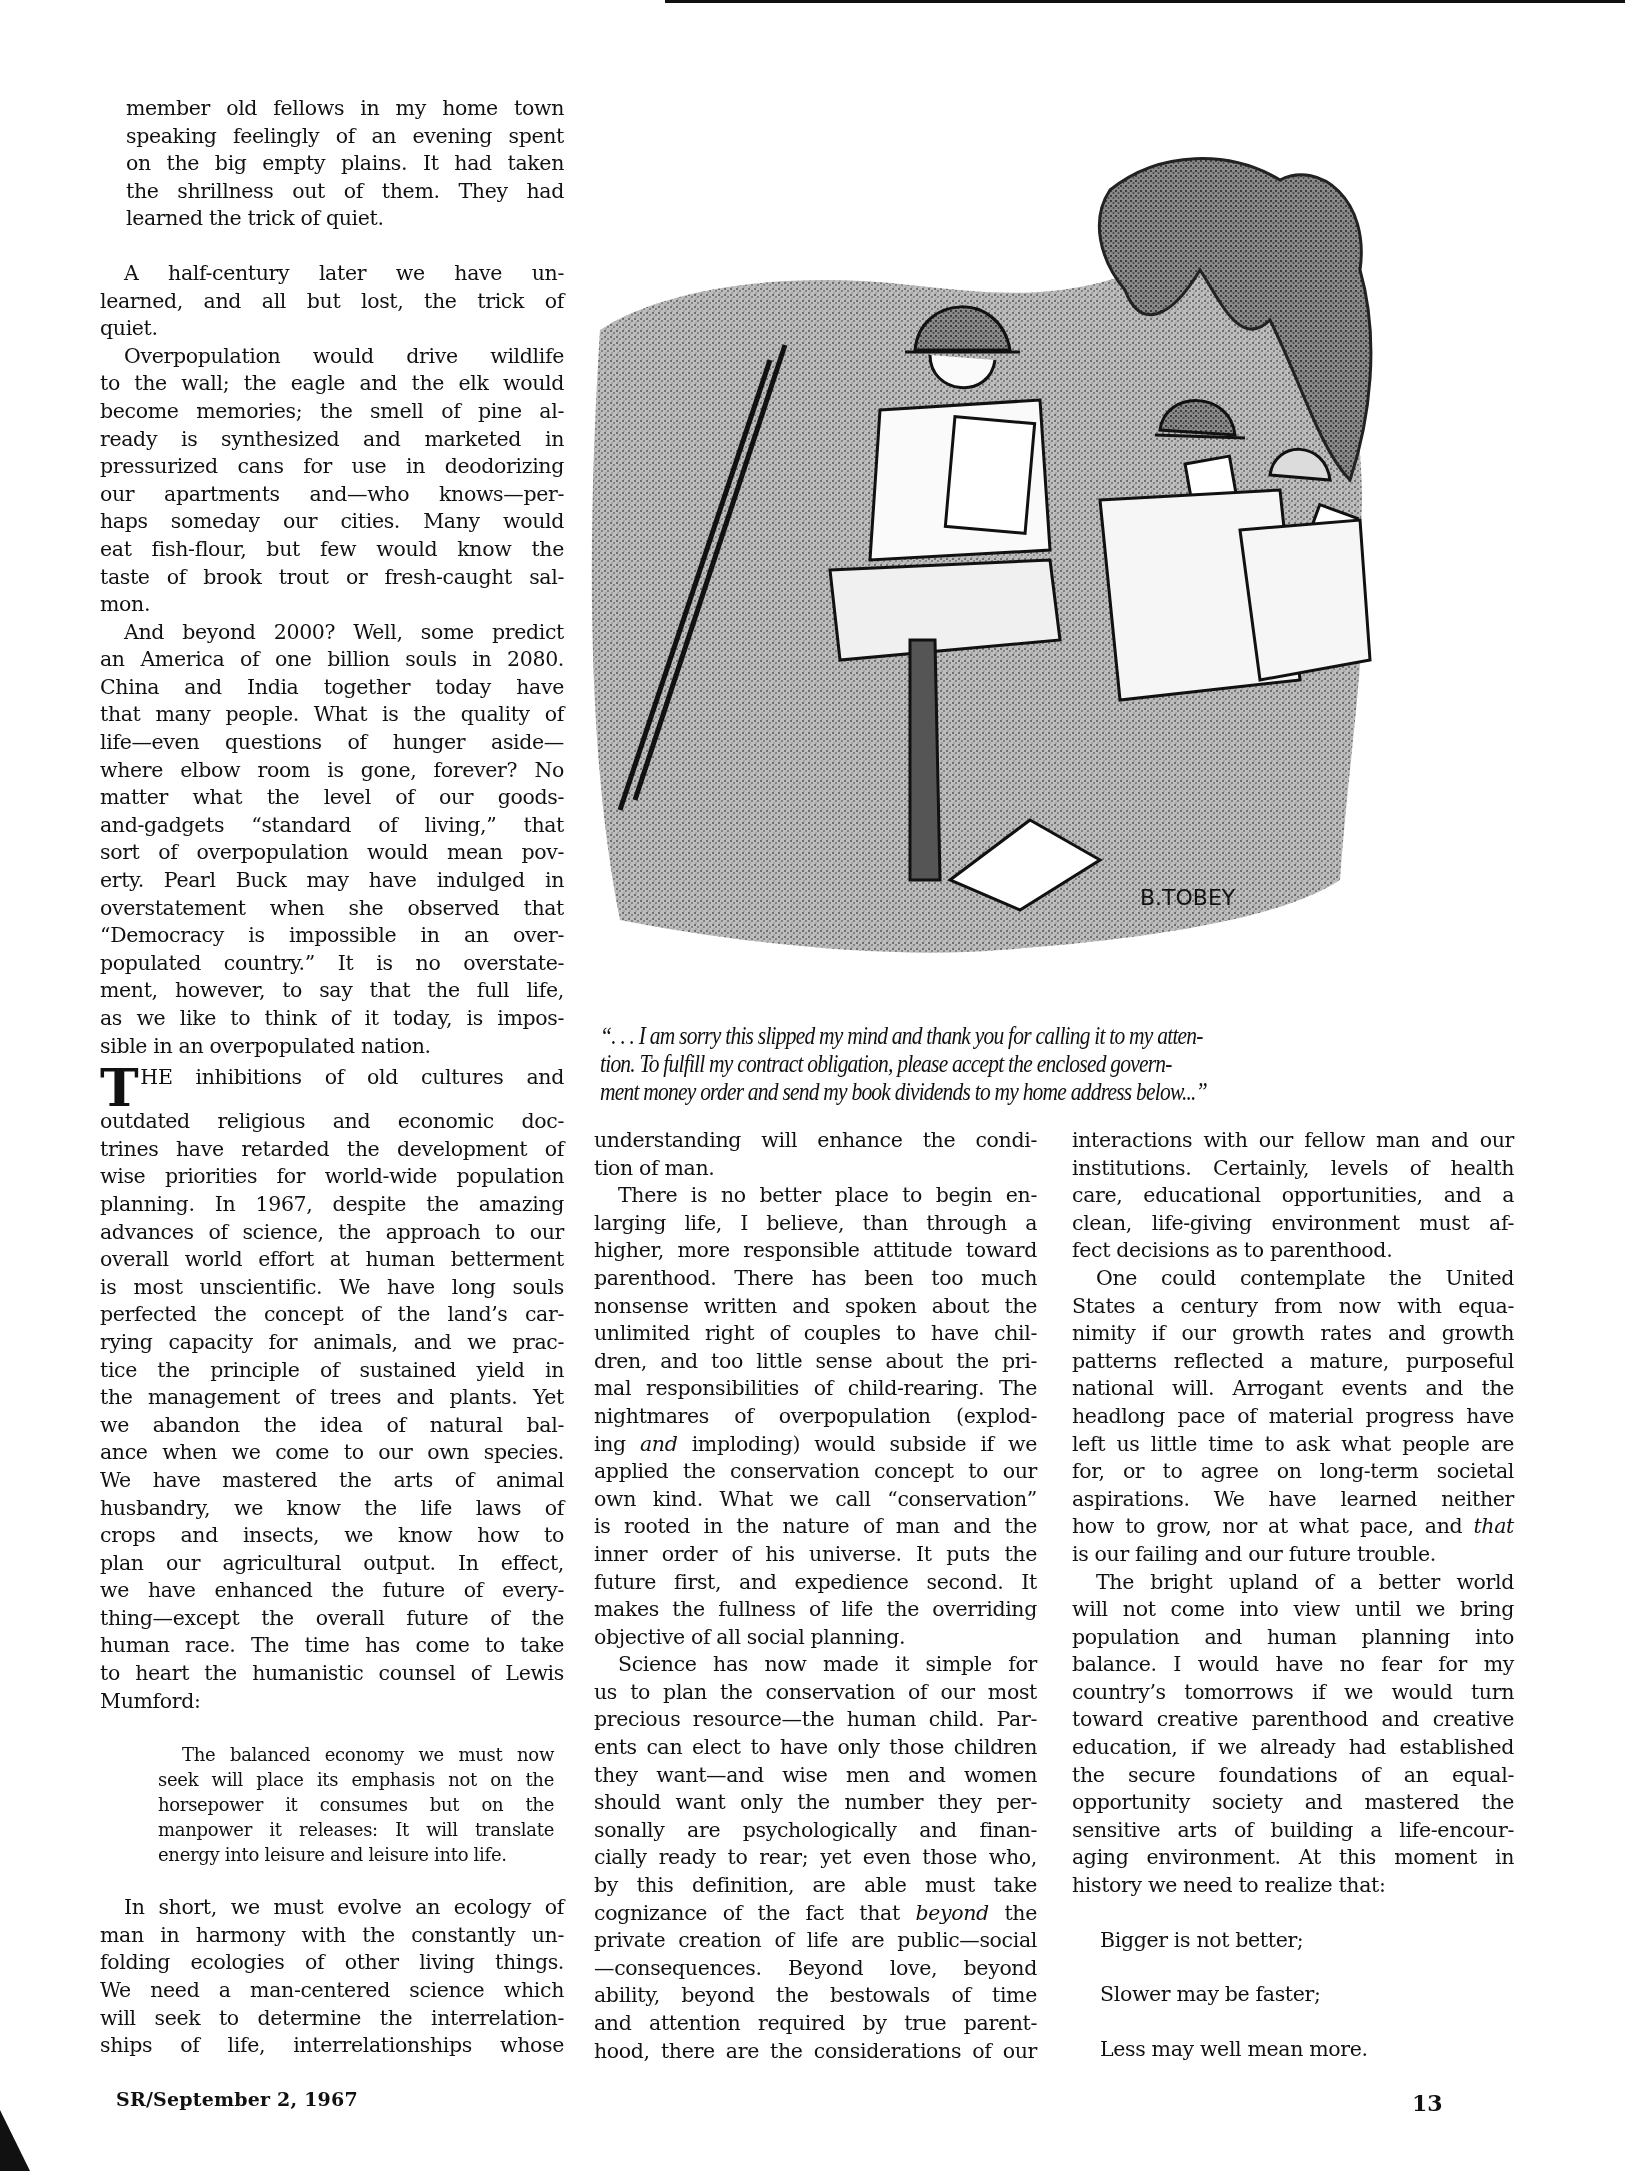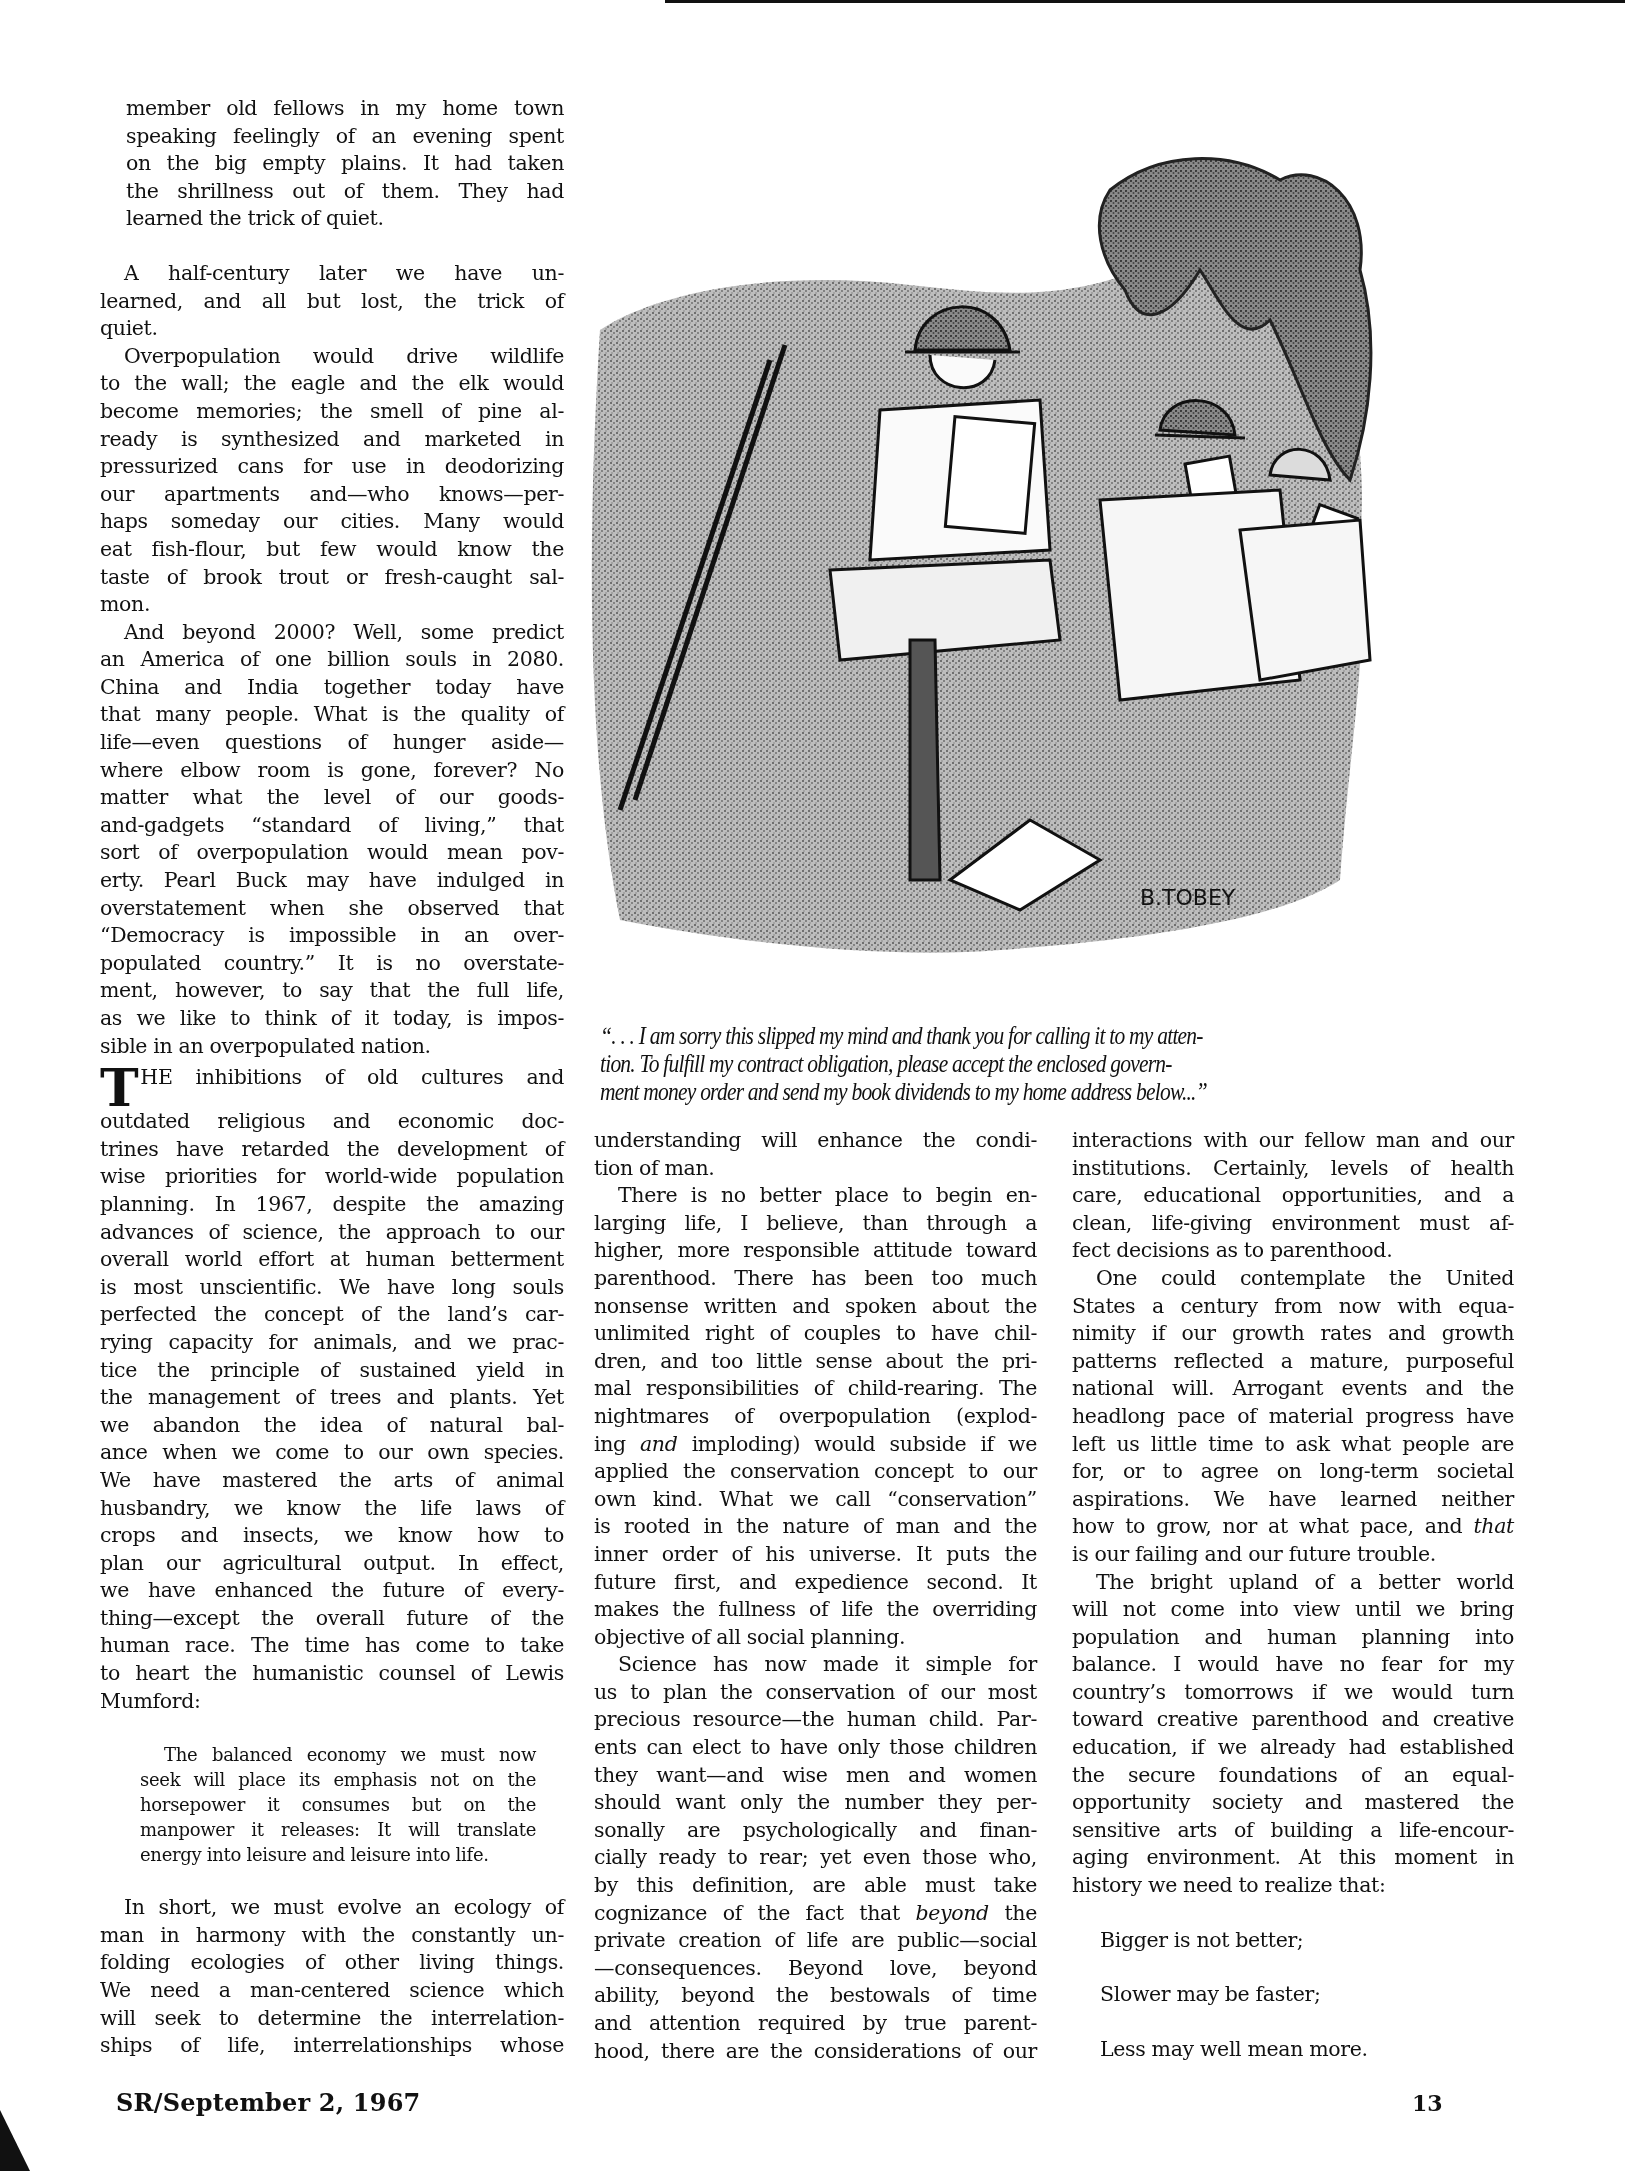--- a/index.html
+++ b/index.html
@@ -8,26 +8,26 @@
   .topline { position: absolute; left: 665px; top: 0; width: 960px; height: 3px; background: #111; }
   .col { position: absolute; font-size: 20.5px; line-height: 27.6px; letter-spacing: -0.35px; }
   .line { display: block; text-align: justify; text-align-last: justify; white-space: nowrap; }
   .line.last { text-align-last: left; }
   .indent { text-indent: 24px; }
   .gap { height: 27px; }
   #col1 { left: 100px; top: 95px; width: 464px; }
   #col2 { left: 594px; top: 1127px; width: 443px; }
   #col3 { left: 1072px; top: 1127px; width: 442px; }
   .dropcap { float: left; font-size: 52px; line-height: 40px; font-weight: bold; margin: 4px 2px 0 0; }
-  .blockquote { font-size: 18px; line-height: 25px; letter-spacing: -0.3px; margin-left: 40px; width: 396px; }
+  .blockquote { font-size: 18px; line-height: 25px; letter-spacing: -0.3px; margin-left: 58px; width: 396px; }
   .caption { position: absolute; left: 600px; top: 1022px; width: 1000px;
              font-family: "Liberation Serif", "DejaVu Serif", serif; font-style: italic;
              font-size: 25px; line-height: 28px; letter-spacing: -0.9px; transform: scaleX(0.86); transform-origin: left top; }
   .caption .line { text-align: left; text-align-last: left; }
-  .footer-left { position: absolute; left: 116px; top: 2088px; font-weight: bold; font-size: 24px; letter-spacing: 0.2px; }
+  .footer-left { position: absolute; left: 116px; top: 2088px; font-weight: bold; font-size: 19px; letter-spacing: 0.2px; }
   .footer-right { position: absolute; left: 1412px; top: 2090px; font-weight: bold; font-size: 22px; }
   .list-line { display: block; margin-left: 28px; }
   .list-gap { height: 27px; }
   .illustration { position: absolute; left: 580px; top: 120px; width: 960px; height: 890px; }
   .corner { position: absolute; left: 0; top: 2110px; width: 0; height: 0;
             border-left: 30px solid #111; border-top: 61px solid transparent; }
   em { font-style: italic; }
 </style>
 </head>
 <body>

